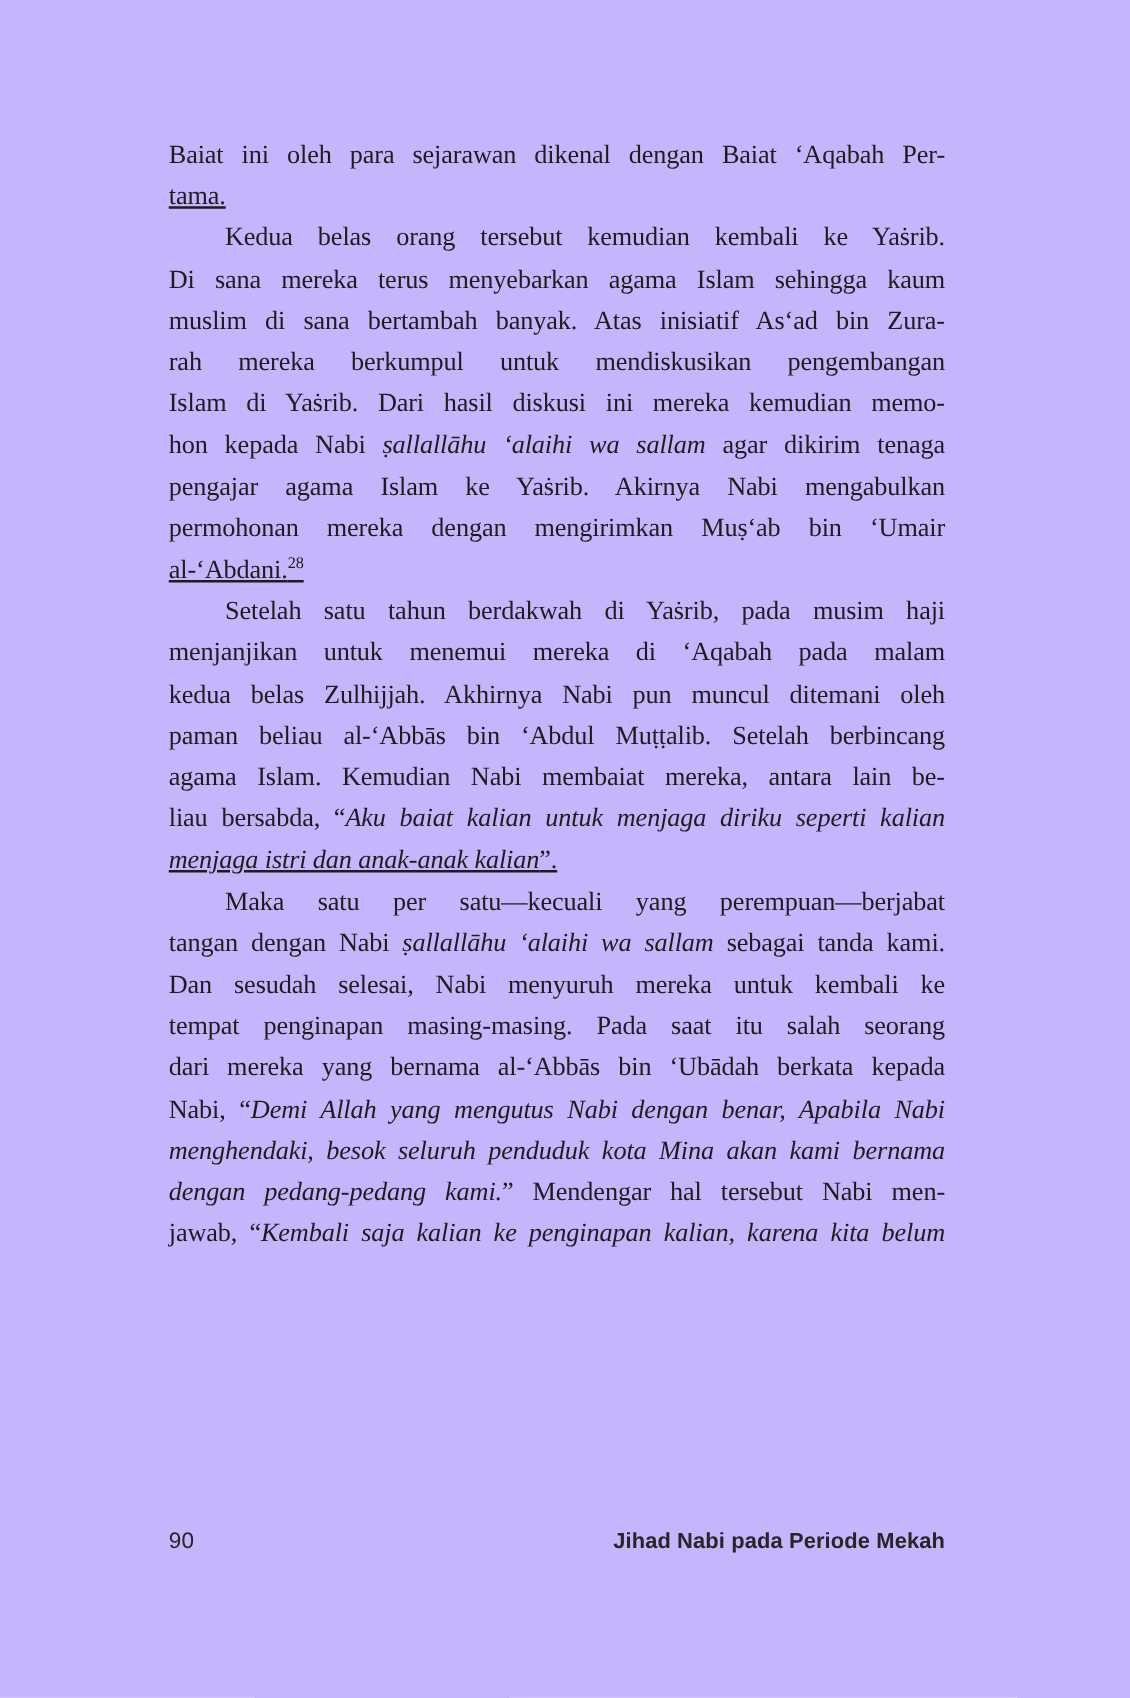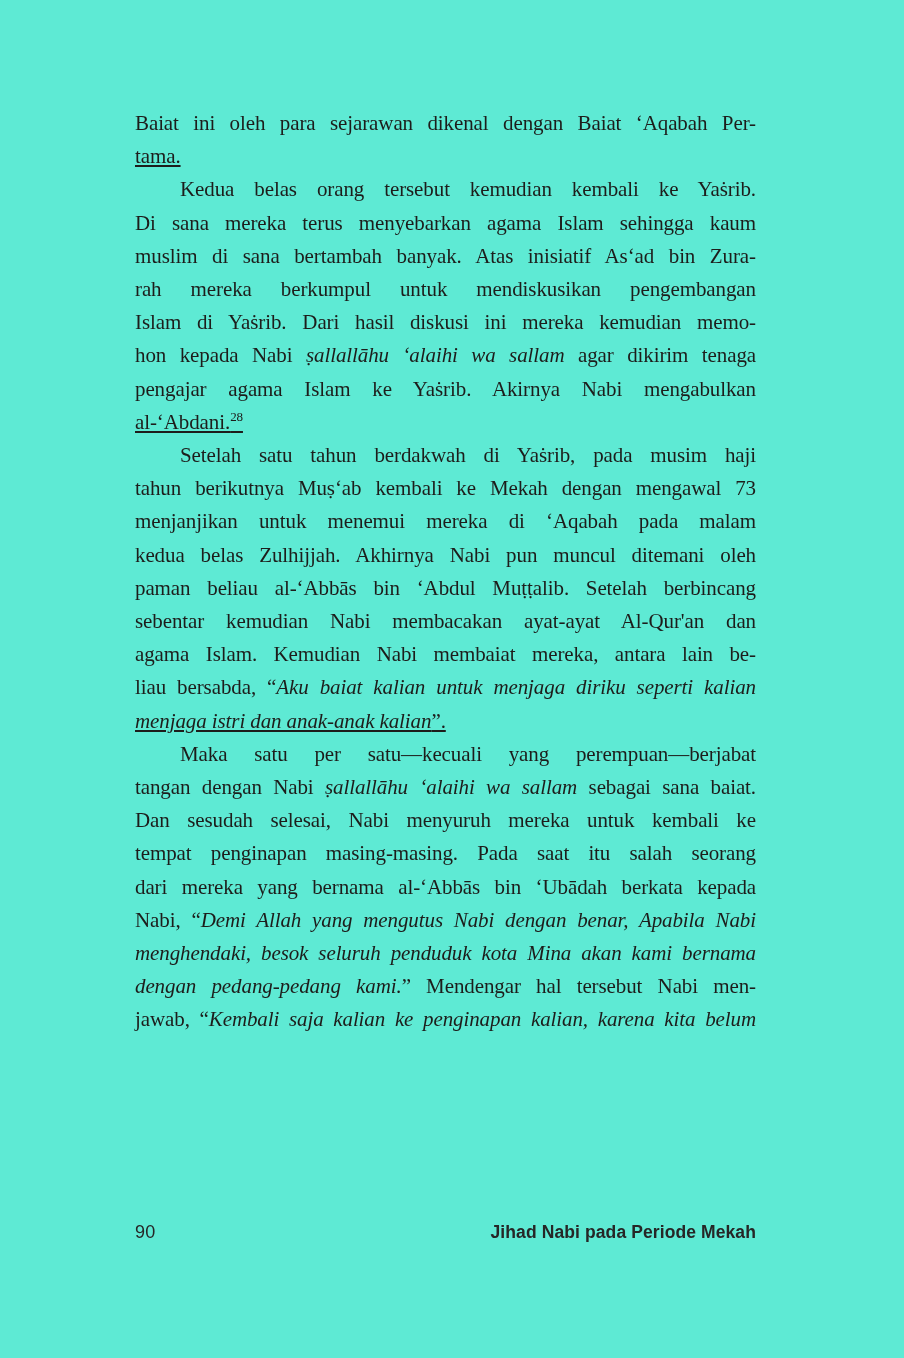--- a/index.html
+++ b/index.html
@@ -5,21 +5,21 @@
   html, body { margin: 0; padding: 0; }
   body {
     width: 904px; height: 1358px;
     background: #ffffff;
     font-family: "Liberation Serif", serif;
     position: relative;
     overflow: hidden;
   }
   .page {
     position: absolute; inset: 0;
-    background: #5eead4;
+    background: #c4b5fd;
   }
   .text-block {
     position: absolute;
     left: 135px; top: 107px;
     width: 621px;
     color: #1d1d1b;
     font-size: 21px;
     line-height: 33.2px;
     letter-spacing: -0.1px;
   }
@@ -72,32 +72,31 @@
   <main class="text-block">
       <div class="line"><span>Baiat ini oleh para sejarawan dikenal dengan Baiat ‘Aqabah Per-</span></div>
       <div class="line last"><span>tama.</span></div>
       <div class="line indent"><span>Kedua belas orang tersebut kemudian kembali ke Yaṡrib.</span></div>
       <div class="line"><span>Di sana mereka terus menyebarkan agama Islam sehingga kaum</span></div>
       <div class="line"><span>muslim di sana bertambah banyak. Atas inisiatif As‘ad bin Zura-</span></div>
       <div class="line"><span>rah mereka berkumpul untuk mendiskusikan pengembangan</span></div>
       <div class="line"><span>Islam di Yaṡrib. Dari hasil diskusi ini mereka kemudian memo-</span></div>
       <div class="line"><span>hon kepada Nabi </span><span class="it">ṣallallāhu ‘alaihi wa sallam</span><span> agar dikirim tenaga</span></div>
       <div class="line"><span>pengajar agama Islam ke Yaṡrib. Akirnya Nabi mengabulkan</span></div>
+      <div class="line"><span>permohonan mereka dengan mengirimkan Muṣ‘ab bin ‘Umair</span></div>
       <div class="line last"><span>al-‘Abdani.</span><span class="sup">28</span></div>
       <div class="line indent"><span>Setelah satu tahun berdakwah di Yaṡrib, pada musim haji</span></div>
-      <div class="line"><span>tahun berikutnya Muṣ‘ab kembali ke Mekah dengan mengawal 73</span></div>
       <div class="line"><span>menjanjikan untuk menemui mereka di ‘Aqabah pada malam</span></div>
       <div class="line"><span>kedua belas Zulhijjah. Akhirnya Nabi pun muncul ditemani oleh</span></div>
       <div class="line"><span>paman beliau al-‘Abbās bin ‘Abdul Muṭṭalib. Setelah berbincang</span></div>
-      <div class="line"><span>sebentar kemudian Nabi membacakan ayat-ayat Al-Qur'an dan</span></div>
       <div class="line"><span>agama Islam. Kemudian Nabi membaiat mereka, antara lain be-</span></div>
       <div class="line"><span>liau bersabda, “</span><span class="it">Aku baiat kalian untuk menjaga diriku seperti kalian</span></div>
       <div class="line last"><span class="it">menjaga istri dan anak-anak kalian</span><span>”.</span></div>
       <div class="line indent"><span>Maka satu per satu—kecuali yang perempuan—berjabat</span></div>
-      <div class="line"><span>tangan dengan Nabi </span><span class="it">ṣallallāhu ‘alaihi wa sallam</span><span> sebagai sana baiat.</span></div>
+      <div class="line"><span>tangan dengan Nabi </span><span class="it">ṣallallāhu ‘alaihi wa sallam</span><span> sebagai tanda kami.</span></div>
       <div class="line"><span>Dan sesudah selesai, Nabi menyuruh mereka untuk kembali ke</span></div>
       <div class="line"><span>tempat penginapan masing-masing. Pada saat itu salah seorang</span></div>
       <div class="line"><span>dari mereka yang bernama al-‘Abbās bin ‘Ubādah berkata kepada</span></div>
       <div class="line"><span>Nabi, “</span><span class="it">Demi Allah yang mengutus Nabi dengan benar, Apabila Nabi</span></div>
       <div class="line"><span class="it">menghendaki, besok seluruh penduduk kota Mina akan kami bernama</span></div>
       <div class="line"><span class="it">dengan pedang-pedang kami.</span><span>” Mendengar hal tersebut Nabi men-</span></div>
       <div class="line"><span>jawab, “</span><span class="it">Kembali saja kalian ke penginapan kalian, karena kita belum</span></div>
     </main>
   <div class="footer">
     <span class="page-num">90</span>

